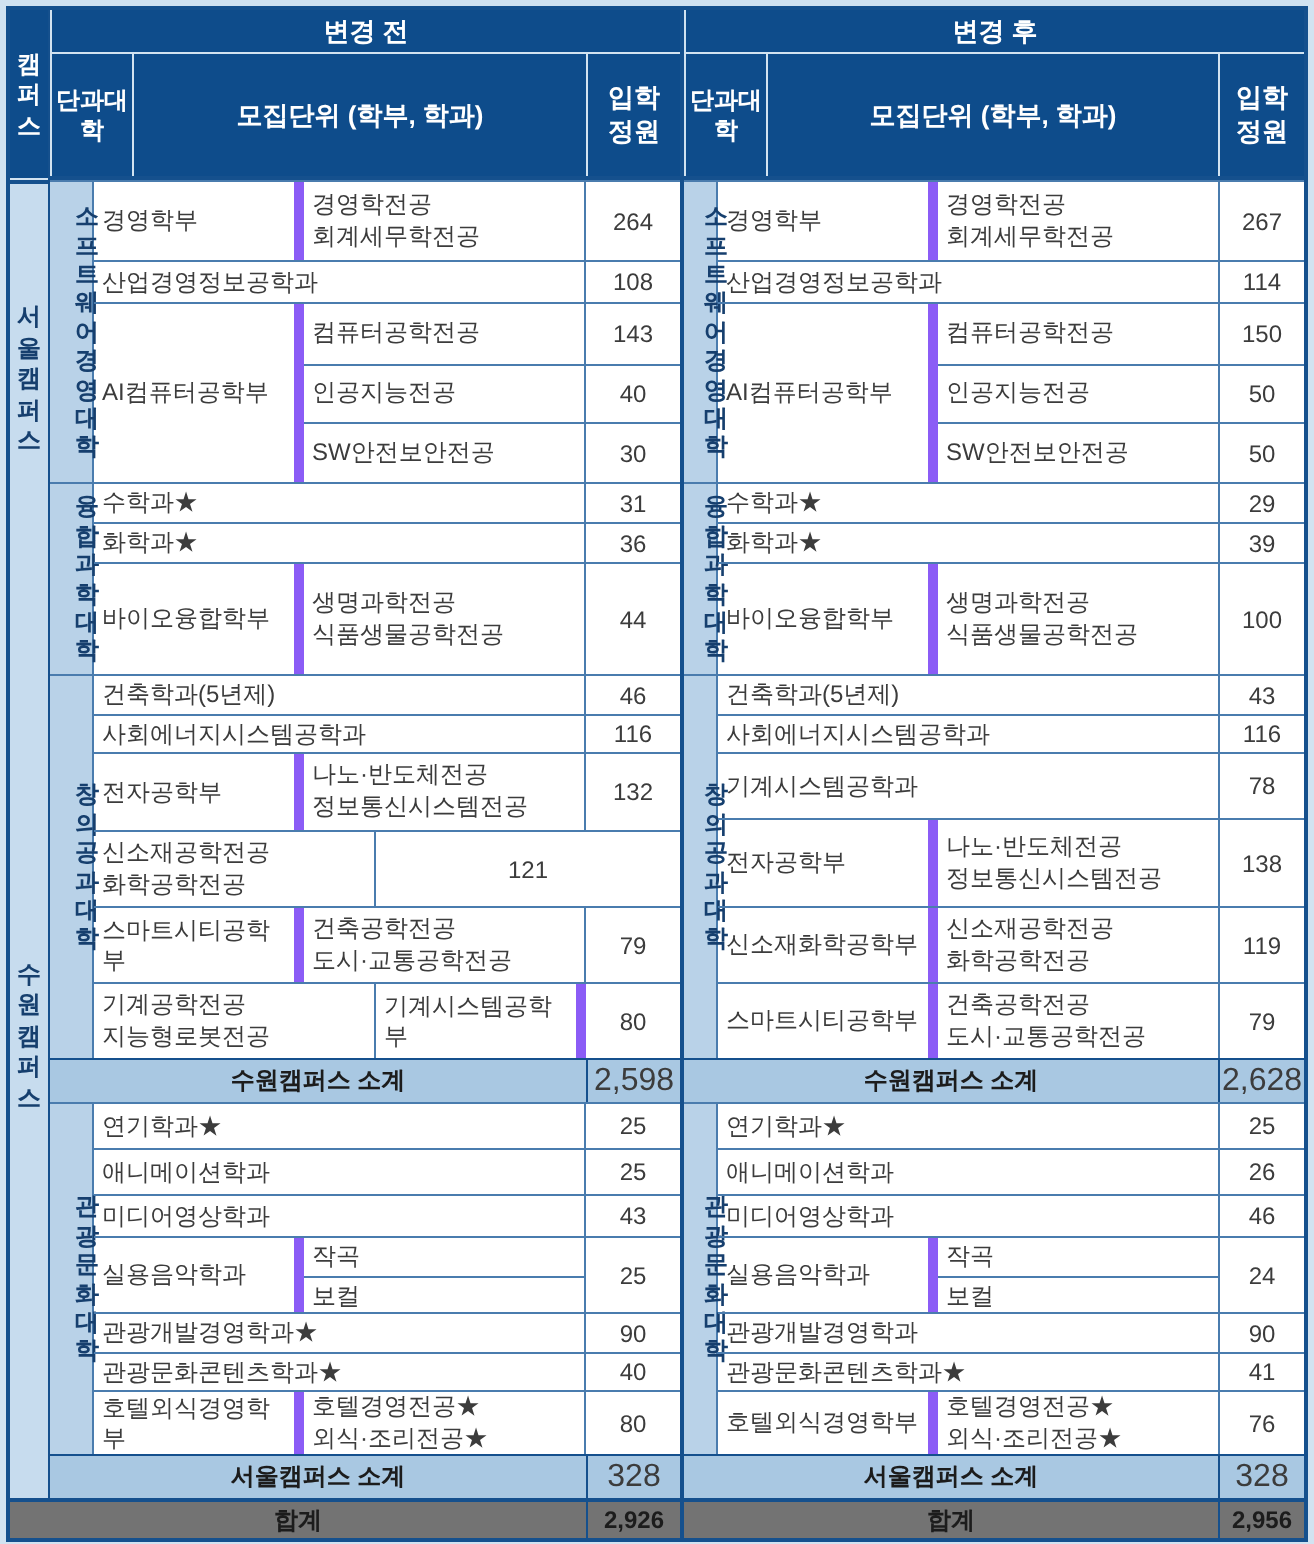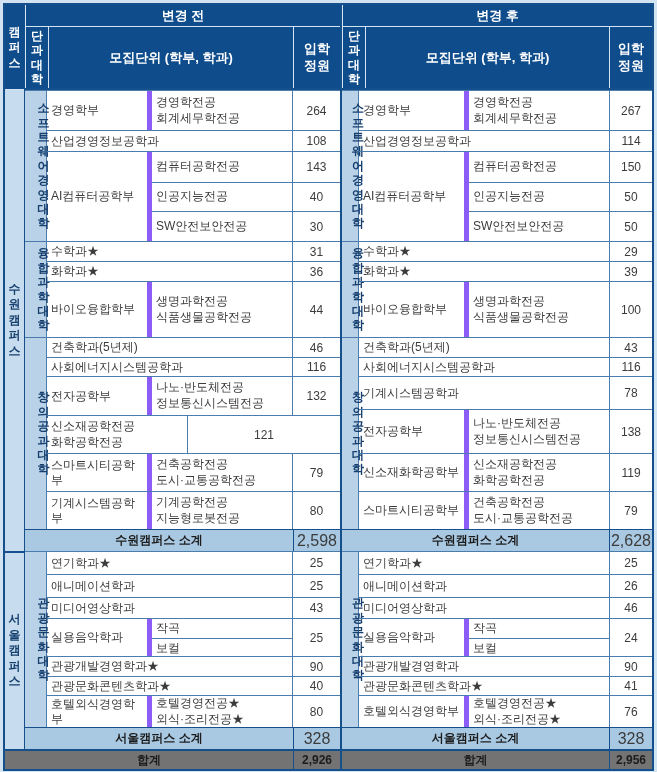--- a/index.html
+++ b/index.html
@@ -25,21 +25,21 @@
   .campus-cell.seoul { border-top:2px solid #15508d; }
 
   
   .half { display:flex; flex-direction:column; background:#fff; }
   .half.left  { width:315px; }
   .half.right { width:312px; border-left:2px solid #15508d; }
   .half-title { height:22px; background:#0e4c8b; color:#fff; font-weight:bold; font-size:13px;
                 display:flex; align-items:center; justify-content:center;
                 border-left:1px solid #d2e3f1; border-bottom:1px solid #d2e3f1; }
   .subhead { height:63px; display:flex; background:#0e4c8b; border-bottom:2px solid #15508d; }
-  .subhead .college-h { width:24px; color:#fff; font-weight:bold; font-size:12px;
+  .subhead .college-h { width:42px; color:#fff; font-weight:bold; font-size:12px;
                 display:flex; align-items:center; justify-content:center; text-align:center;
                 word-break:break-all; line-height:1.2;
                 border-left:1px solid #d2e3f1; border-right:1px solid #d2e3f1; }
   .subhead .unit-h { flex:1; color:#fff; font-weight:bold; font-size:13px;
                 display:flex; align-items:center; justify-content:center; }
   .subhead .quota-h { width:47px; color:#fff; font-weight:bold; font-size:13px; text-align:center;
                 display:flex; align-items:center; justify-content:center;
                 white-space:pre-line; line-height:1.3; border-left:1px solid #d2e3f1; }
   .half.right .subhead .quota-h { width:43px; }
 
@@ -84,22 +84,22 @@
   .t-val2 { flex:1; border-left:1px solid #15508d; }
 </style>
 </head>
 <body>
 
 <div class="tbl">
   <div class="main">
 
     <div class="campus-col">
       <div class="campus-head">캠퍼스</div>
+      <div class="campus-cell seoul" id="campus-seoul" style="height: 198px;">서울캠퍼스</div>
       <div class="campus-cell" id="campus-suwon" style="height: 461px;">수원캠퍼스</div>
-      <div class="campus-cell seoul" id="campus-seoul" style="height: 198px;">서울캠퍼스</div>
     </div>
 
     <div class="half left">
       <div class="half-title">변경 전</div>
       <div class="subhead">
         <div class="college-h">단과대학</div>
         <div class="unit-h">모집단위 (학부, 학과)</div>
         <div class="quota-h">입학
 정원</div>
       </div>
@@ -187,25 +187,25 @@
               </div>
               <div class="r" style="height: 38px;">
                 <div class="c dept">스마트시티공학부</div>
                 <div class="c major">
                   <div class="mline">건축공학전공</div>
                   <div class="mline">도시·교통공학전공</div>
                 </div>
                 <div class="c quota">79</div>
               </div>
               <div class="r" style="height: 38px;">
-                <div class="c dept">기계시스템공학부</div>
                 <div class="c major">
                   <div class="mline">기계공학전공</div>
                   <div class="mline">지능형로봇전공</div>
                 </div>
+                <div class="c dept">기계시스템공학부</div>
                 <div class="c quota">80</div>
               </div>
             </div>
           </div>
           <div class="subtotal" style="height: 22px;">
             <div class="lab">수원캠퍼스 소계</div>
             <div class="val">2,598</div>
           </div>
           <div class="group">
             <div class="rail">관광문화대학</div>

